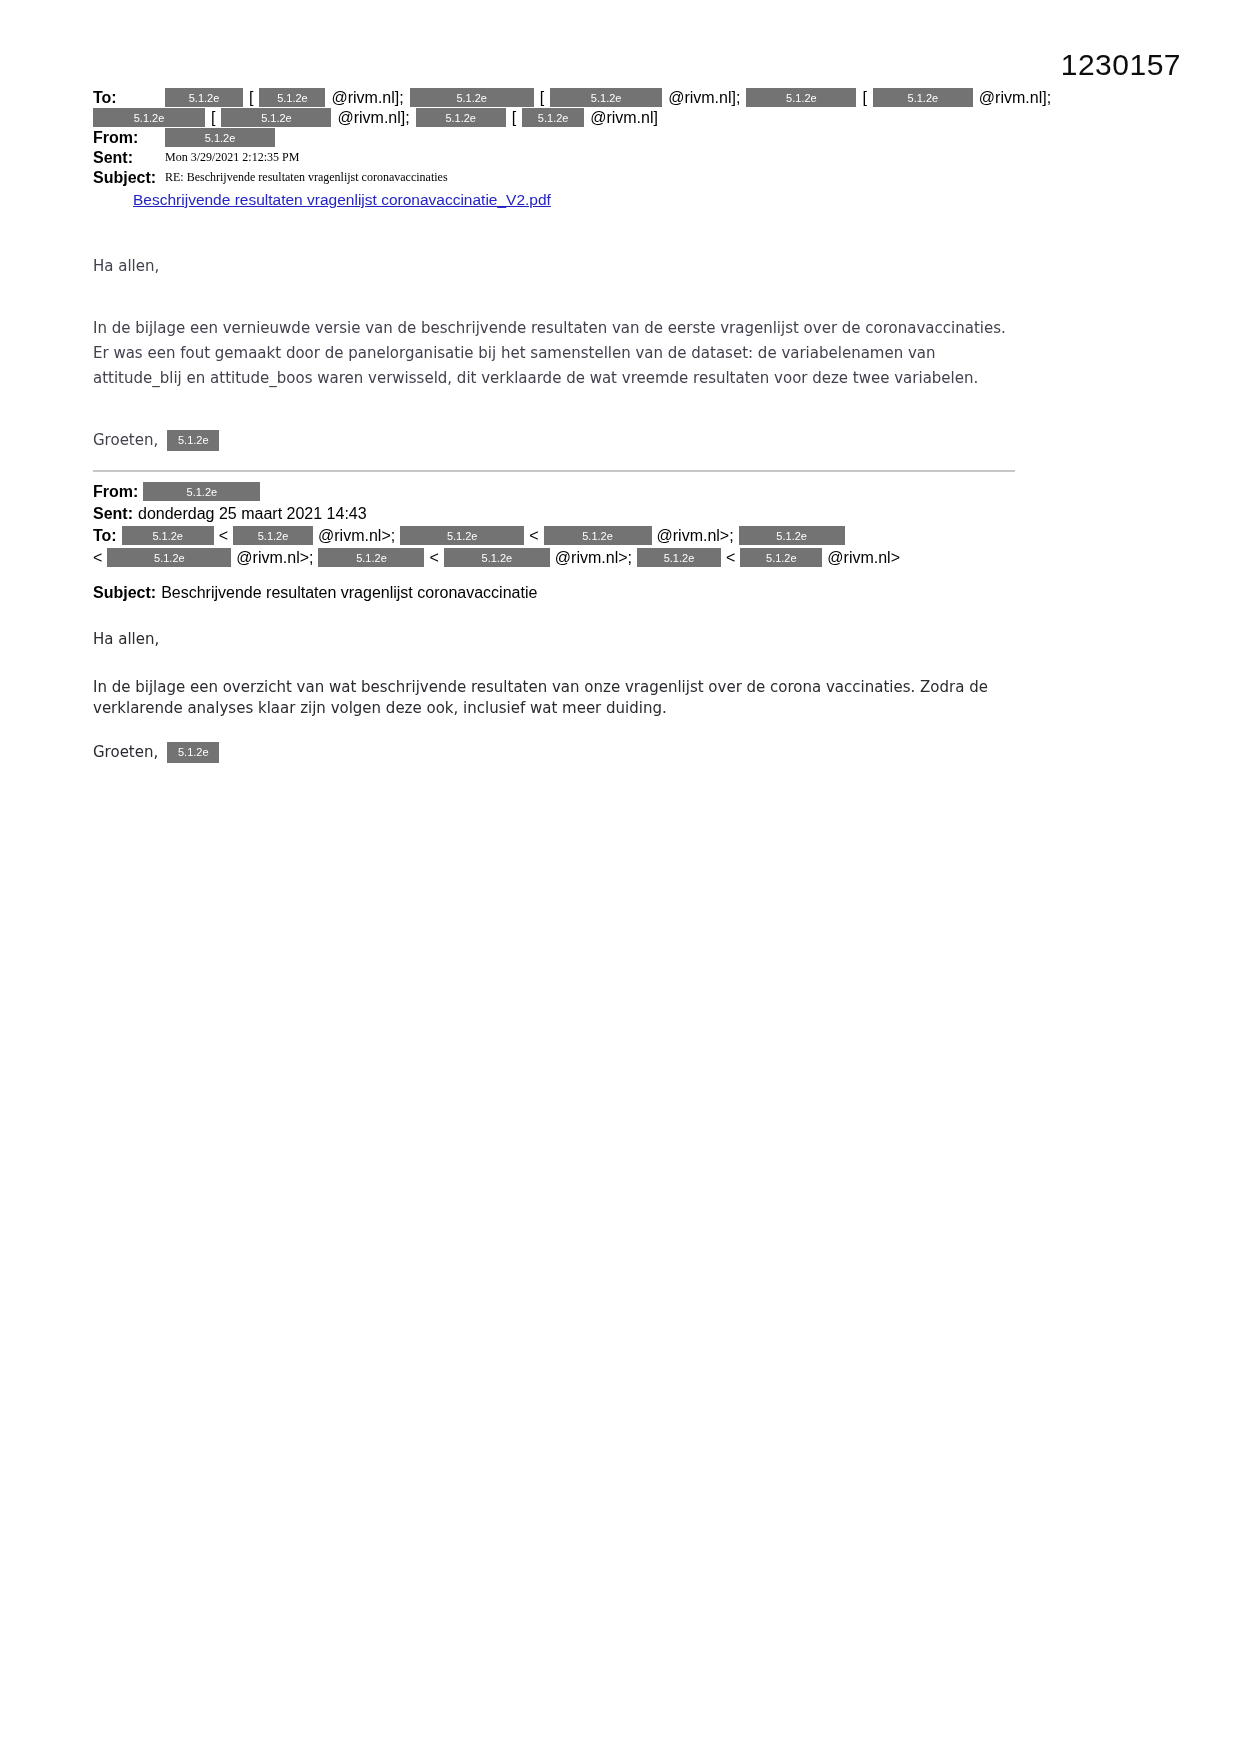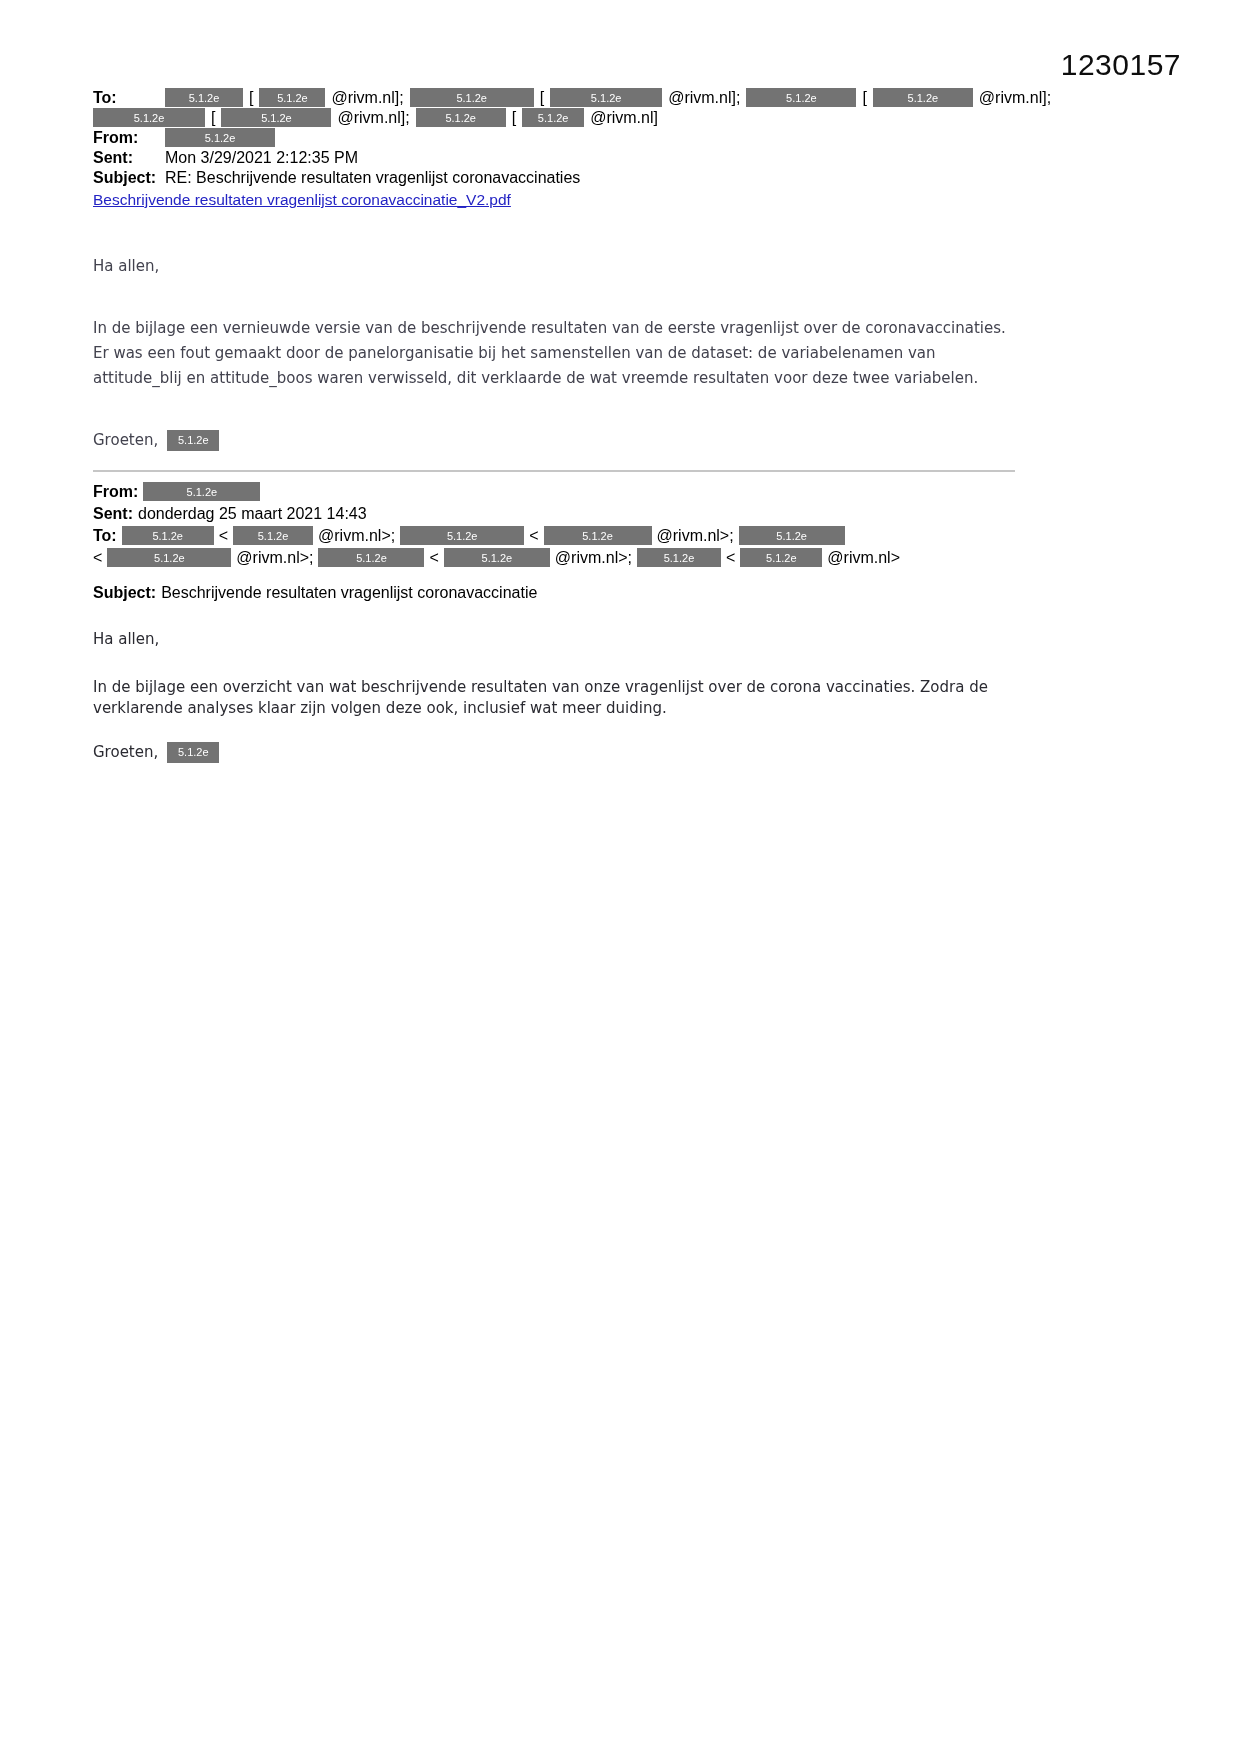--- a/index.html
+++ b/index.html
@@ -19,30 +19,30 @@
   .content { padding:88px 88px 0 93px; }
 
   
   .hrow {
     display:flex; align-items:center;
     min-height:19px; margin-bottom:1px;
     font-size:16px; white-space:nowrap;
   }
   .hlabel { font-weight:bold; width:72px; flex:none; }
   .hlabel.wide { width:158px; }
-  .hval { font-size:16px; }
+  .hval { font-size:12px;font-family:Liberation Serif, serif; }
   .segs { display:inline-flex; align-items:flex-end; column-gap:6px; white-space:nowrap; }
   .redact {
     display:inline-flex; align-items:center; justify-content:center;
     background:#737373; color:#ffffff;
     font-size:11px; height:19px; flex:none;
     font-family:"Liberation Sans", sans-serif;
   }
   .hseg { white-space:nowrap; }
-  .attach-row { margin-top:3px; min-height:20px; }
+  .attach-row { margin-top:3px; min-height:20px;margin-left:40px; }
   .attachment {
     color:#2323c4; text-decoration:underline;
     font-size:15.5px; cursor:pointer;
   }
 
   
   .email-body {
     font-family:"DejaVu Sans", sans-serif;
     max-width:928px;
   }

